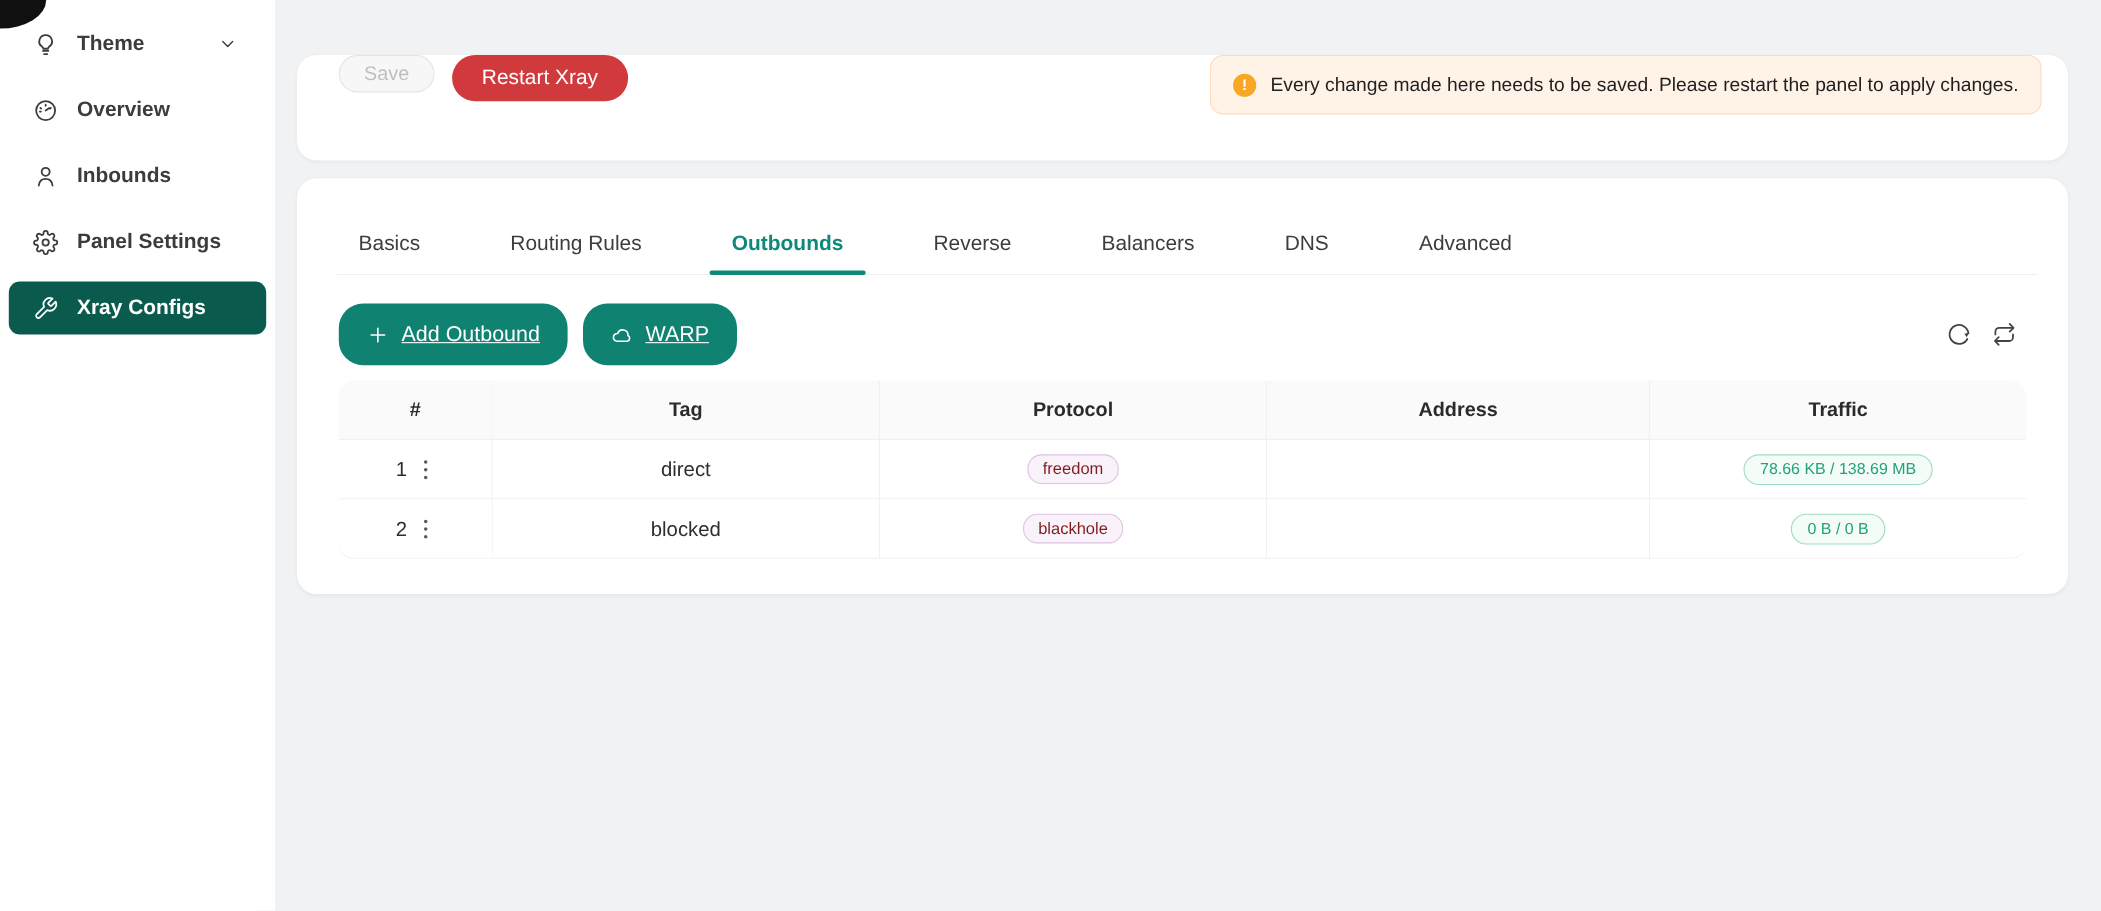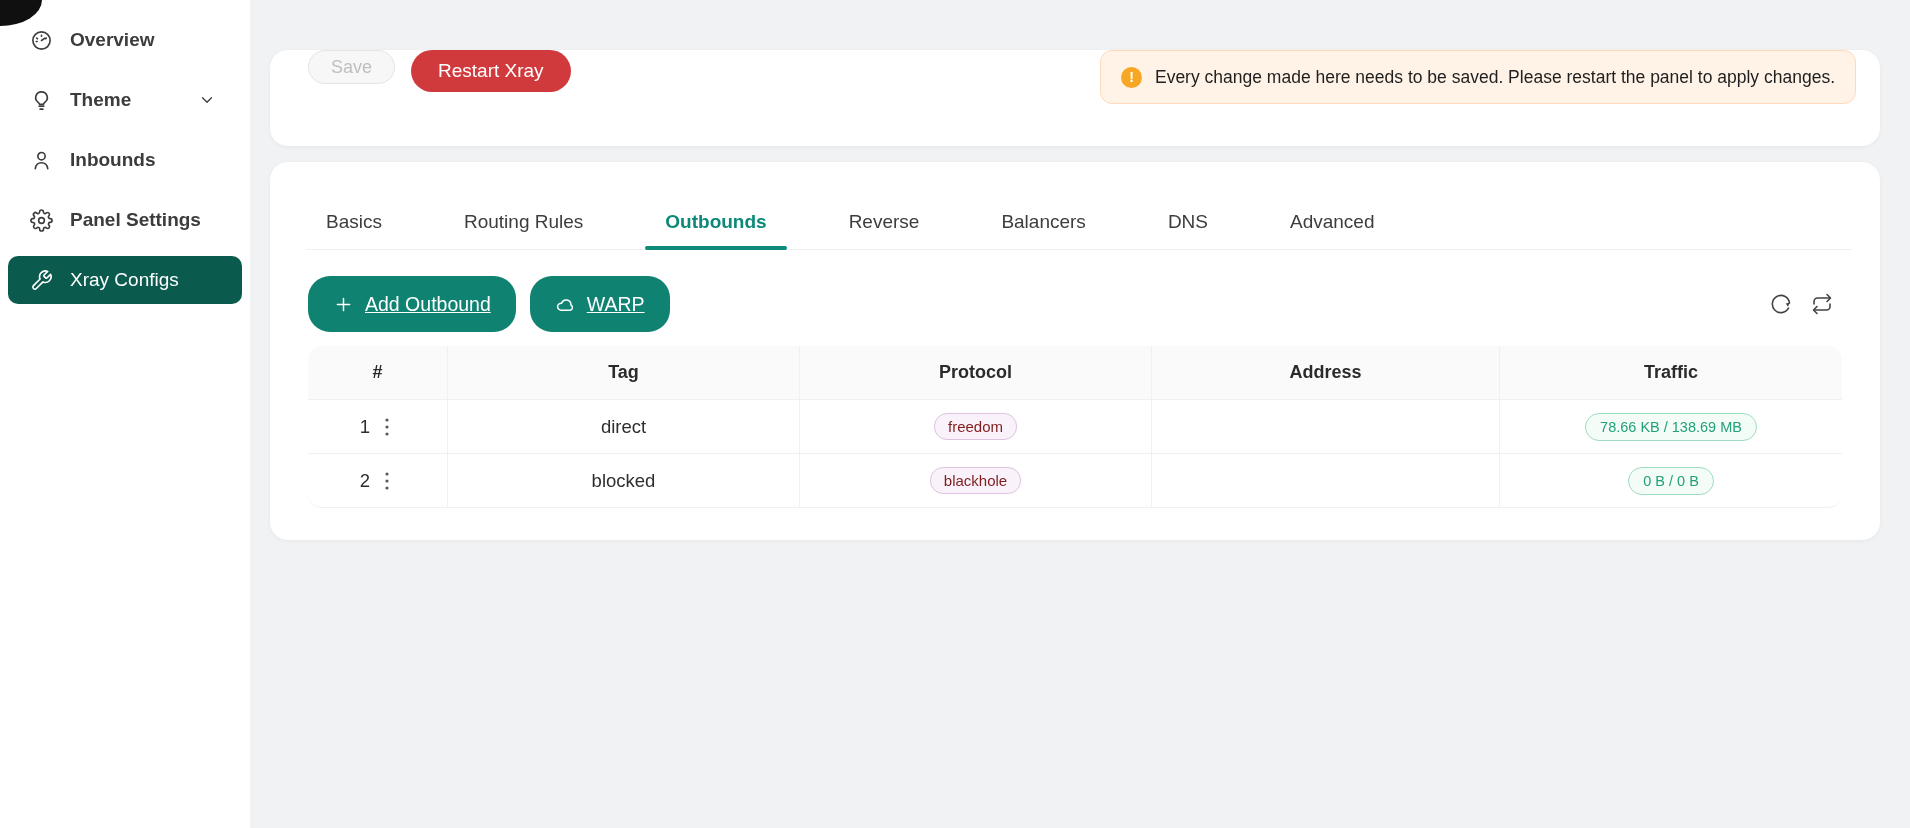--- a/index.html
+++ b/index.html
@@ -28,21 +28,21 @@
   .side-item {
     height: 48px; margin: 0 8px 12px 8px;
     display: flex; align-items: center;
     padding-left: 22px;
     border-radius: 10px;
     color: #3c3c3c;
     font-size: 19px; font-weight: 600;
     cursor: pointer;
   }
   .side-item .icon { width: 23px; height: 23px; flex: 0 0 23px; margin-right: 17px; }
-  .side-item.active { background: #0b5a4e; color: #ffffff; font-weight: 400; }
+  .side-item.active { background: #0b5a4e; color: #ffffff; font-weight: 700; }
   .side-item .chevron { width: 18px; height: 18px; margin-left: auto; margin-right: 26px; }
 
   .icon, .chevron, .btn-icon-svg, .tool-icon svg {
     stroke: currentColor; fill: none;
     stroke-width: 1.7; stroke-linecap: round; stroke-linejoin: round;
   }
 
   
   .card {
     position: absolute; left: 270px;
@@ -154,34 +154,34 @@
   }
 </style>
 </head>
 <body>
 
 <div class="sidebar">
   <div class="corner-decoration"></div>
 
   <div class="side-item">
     <svg class="icon" viewBox="0 0 24 24">
-        <circle cx="12" cy="12" r="9"></circle>
-        <path d="M12 12l3.5-2.5M7 9.5l.7.7M12 6.5v1M17 9.5l-.7.7M6.5 13h1"></path>
-      </svg>
-    <span>Overview</span>
-  </div>
-
-  <div class="side-item">
-    <svg class="icon" viewBox="0 0 24 24">
         <path d="M9.5 18h5M10.5 21h3M12 3a6 6 0 0 1 3.5 10.9c-.8.6-1.3 1.2-1.3 2.1h-4.4c0-.9-.5-1.5-1.3-2.1A6 6 0 0 1 12 3z"></path>
       </svg>
     <span>Theme</span>
     <svg class="chevron" viewBox="0 0 24 24">
         <path d="M6 9l6 6 6-6"></path>
       </svg>
+  </div>
+
+  <div class="side-item">
+    <svg class="icon" viewBox="0 0 24 24">
+        <circle cx="12" cy="12" r="9"></circle>
+        <path d="M12 12l3.5-2.5M7 9.5l.7.7M12 6.5v1M17 9.5l-.7.7M6.5 13h1"></path>
+      </svg>
+    <span>Overview</span>
   </div>
 
   <div class="side-item">
     <svg class="icon" viewBox="0 0 24 24">
         <circle cx="12" cy="7.5" r="3.8"></circle>
         <path d="M5.5 20.5c.5-4 3-6.2 6.5-6.2s6 2.2 6.5 6.2"></path>
       </svg>
     <span>Inbounds</span>
   </div>
 

